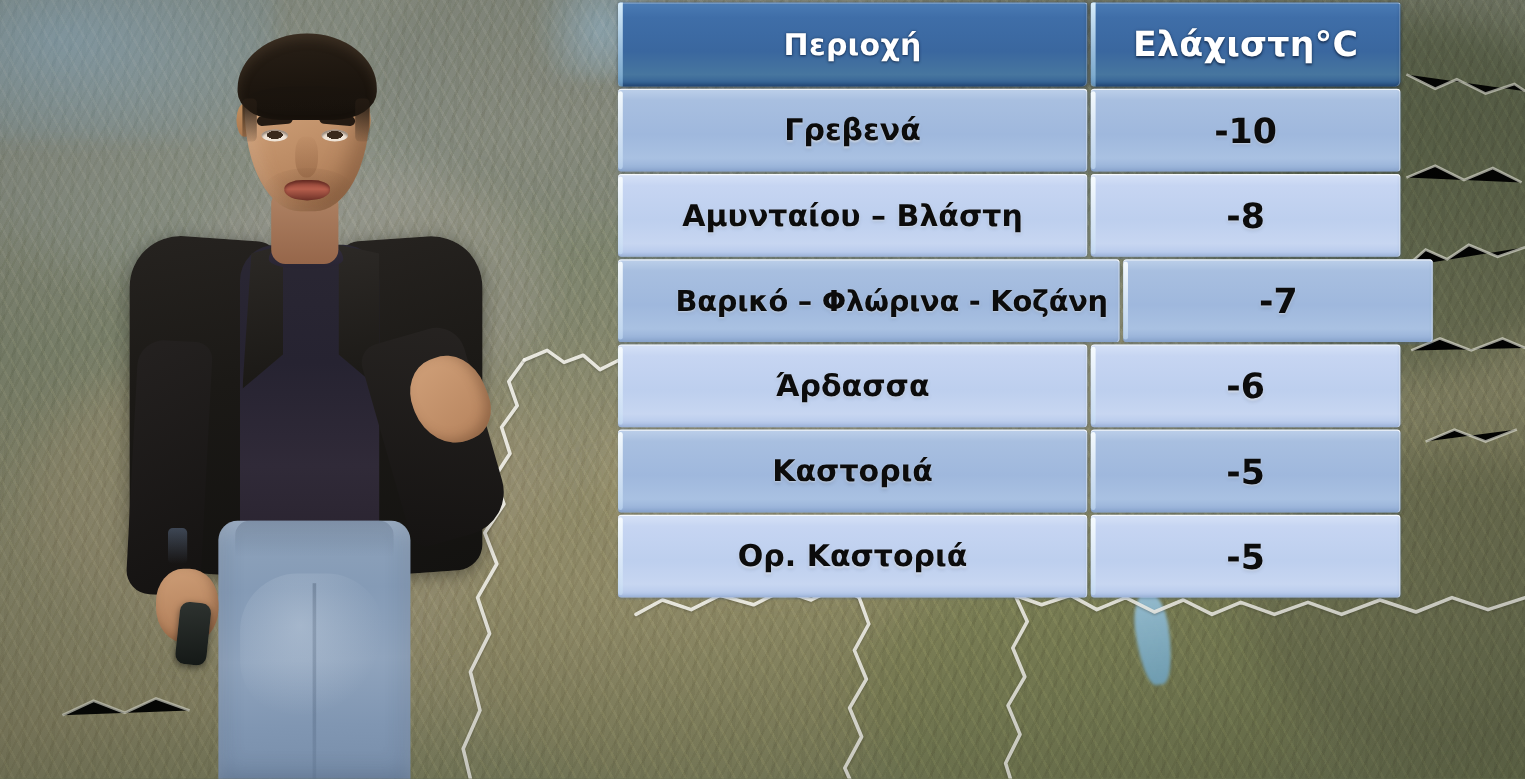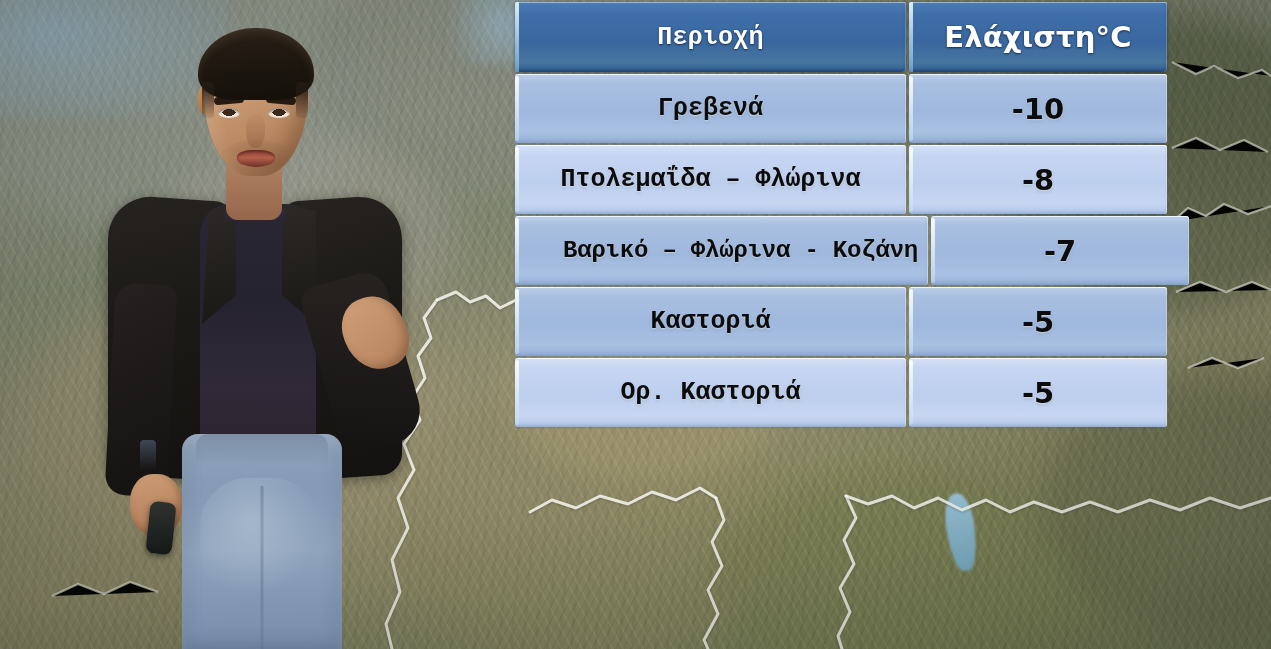--- a/index.html
+++ b/index.html
@@ -274,21 +274,21 @@
 
   .trow { display:flex; gap:3px; height:69px; flex:0 0 auto; }
   .trow.header-row { height:70px; }
 
   .cell {
     display:flex; align-items:center; justify-content:center;
     position:relative;
     border-radius:3px;
     text-align:center;
   }
-  .cell.region { flex:0 0 391px;font-family:Liberation Mono, monospace; }
+  .cell.region { flex:0 0 391px; }
   .cell.temp   { flex:0 0 258px;align-items:center; }
 
   
   .header-row .cell {
     background:linear-gradient(180deg,#4b7cb5 0%,#3f6ea8 18%,#3a679f 58%,#47769f 86%,#2f5c92 100%);
     box-shadow:
       inset 0 1px 0 rgba(255,255,255,.45),
       inset -1px 0 0 rgba(255,255,255,.25),
       inset 0 -2px 3px rgba(20,48,86,.5),
       0 1px 3px rgba(10,30,60,.45);
@@ -426,36 +426,44 @@
       <div class="cell region">
         <span class="cell-text">Γρεβενά</span>
       </div>
       <div class="cell temp">
         <span class="cell-text">-10</span>
       </div>
     </div>
 
     <div class="trow light">
       <div class="cell region">
-        <span class="cell-text">Πτολεμαΐδα – Φλώρινα</span>
+        <span class="cell-text">Αμυνταίου – Βλάστη</span>
       </div>
       <div class="cell temp">
         <span class="cell-text">-8</span>
       </div>
     </div>
 
     <div class="trow dark">
       <div class="cell region">
         <span class="cell-text long">Βαρικό – Φλώρινα - Κοζάνη</span>
       </div>
       <div class="cell temp">
         <span class="cell-text">-7</span>
       </div>
     </div>
 
+    <div class="trow light">
+      <div class="cell region">
+        <span class="cell-text">Άρδασσα</span>
+      </div>
+      <div class="cell temp">
+        <span class="cell-text">-6</span>
+      </div>
+    </div>
 
     <div class="trow dark">
       <div class="cell region">
         <span class="cell-text">Καστοριά</span>
       </div>
       <div class="cell temp">
         <span class="cell-text">-5</span>
       </div>
     </div>
 

